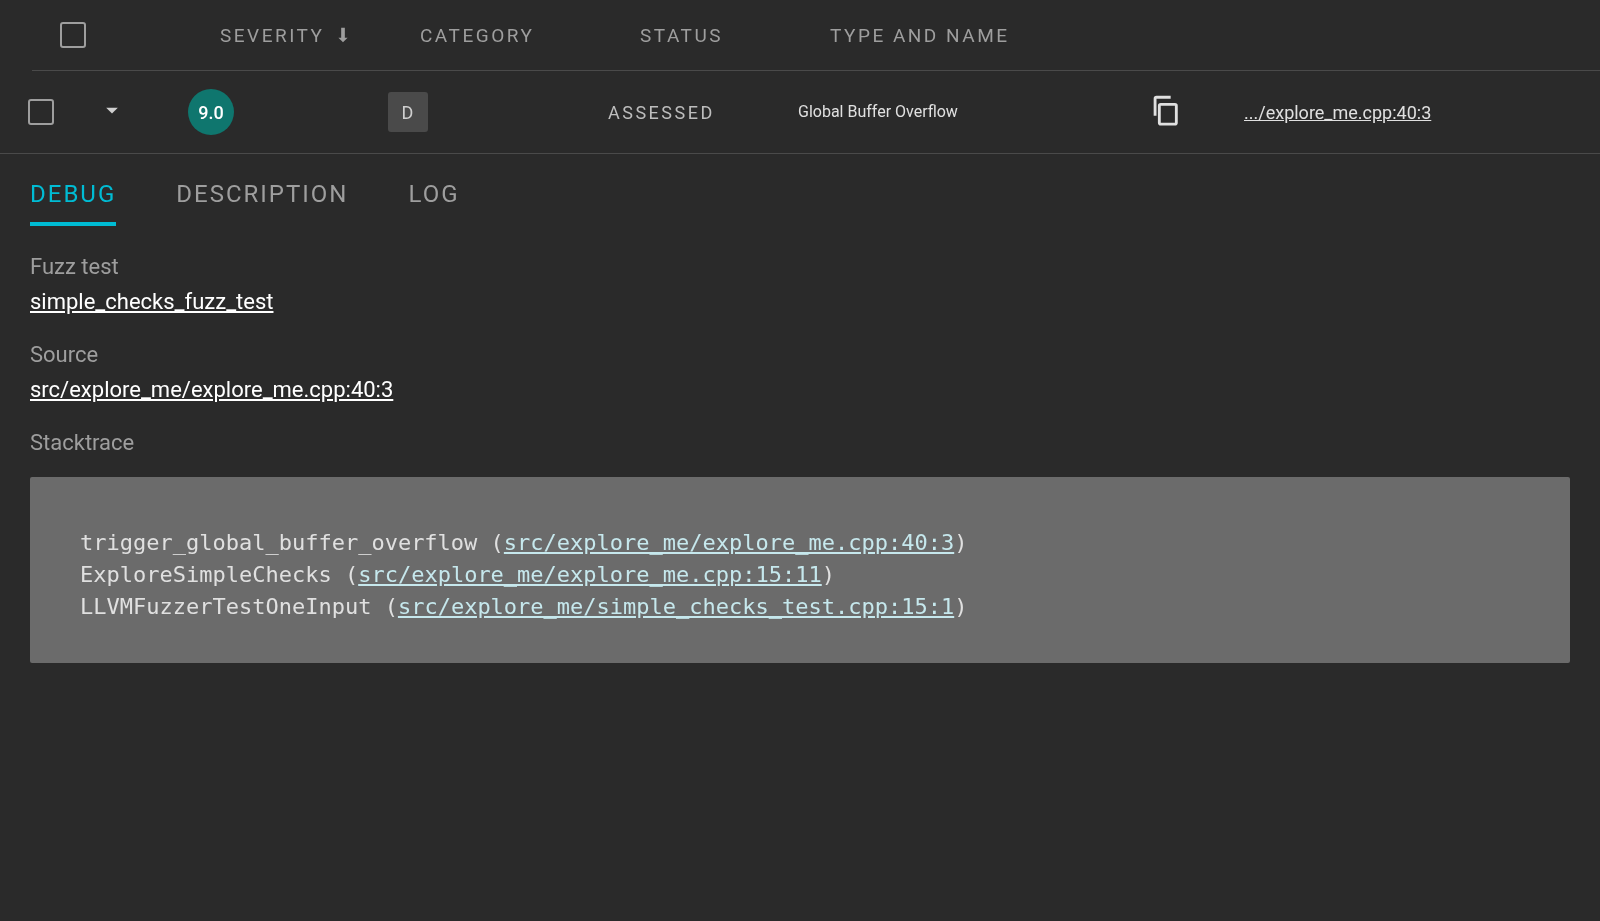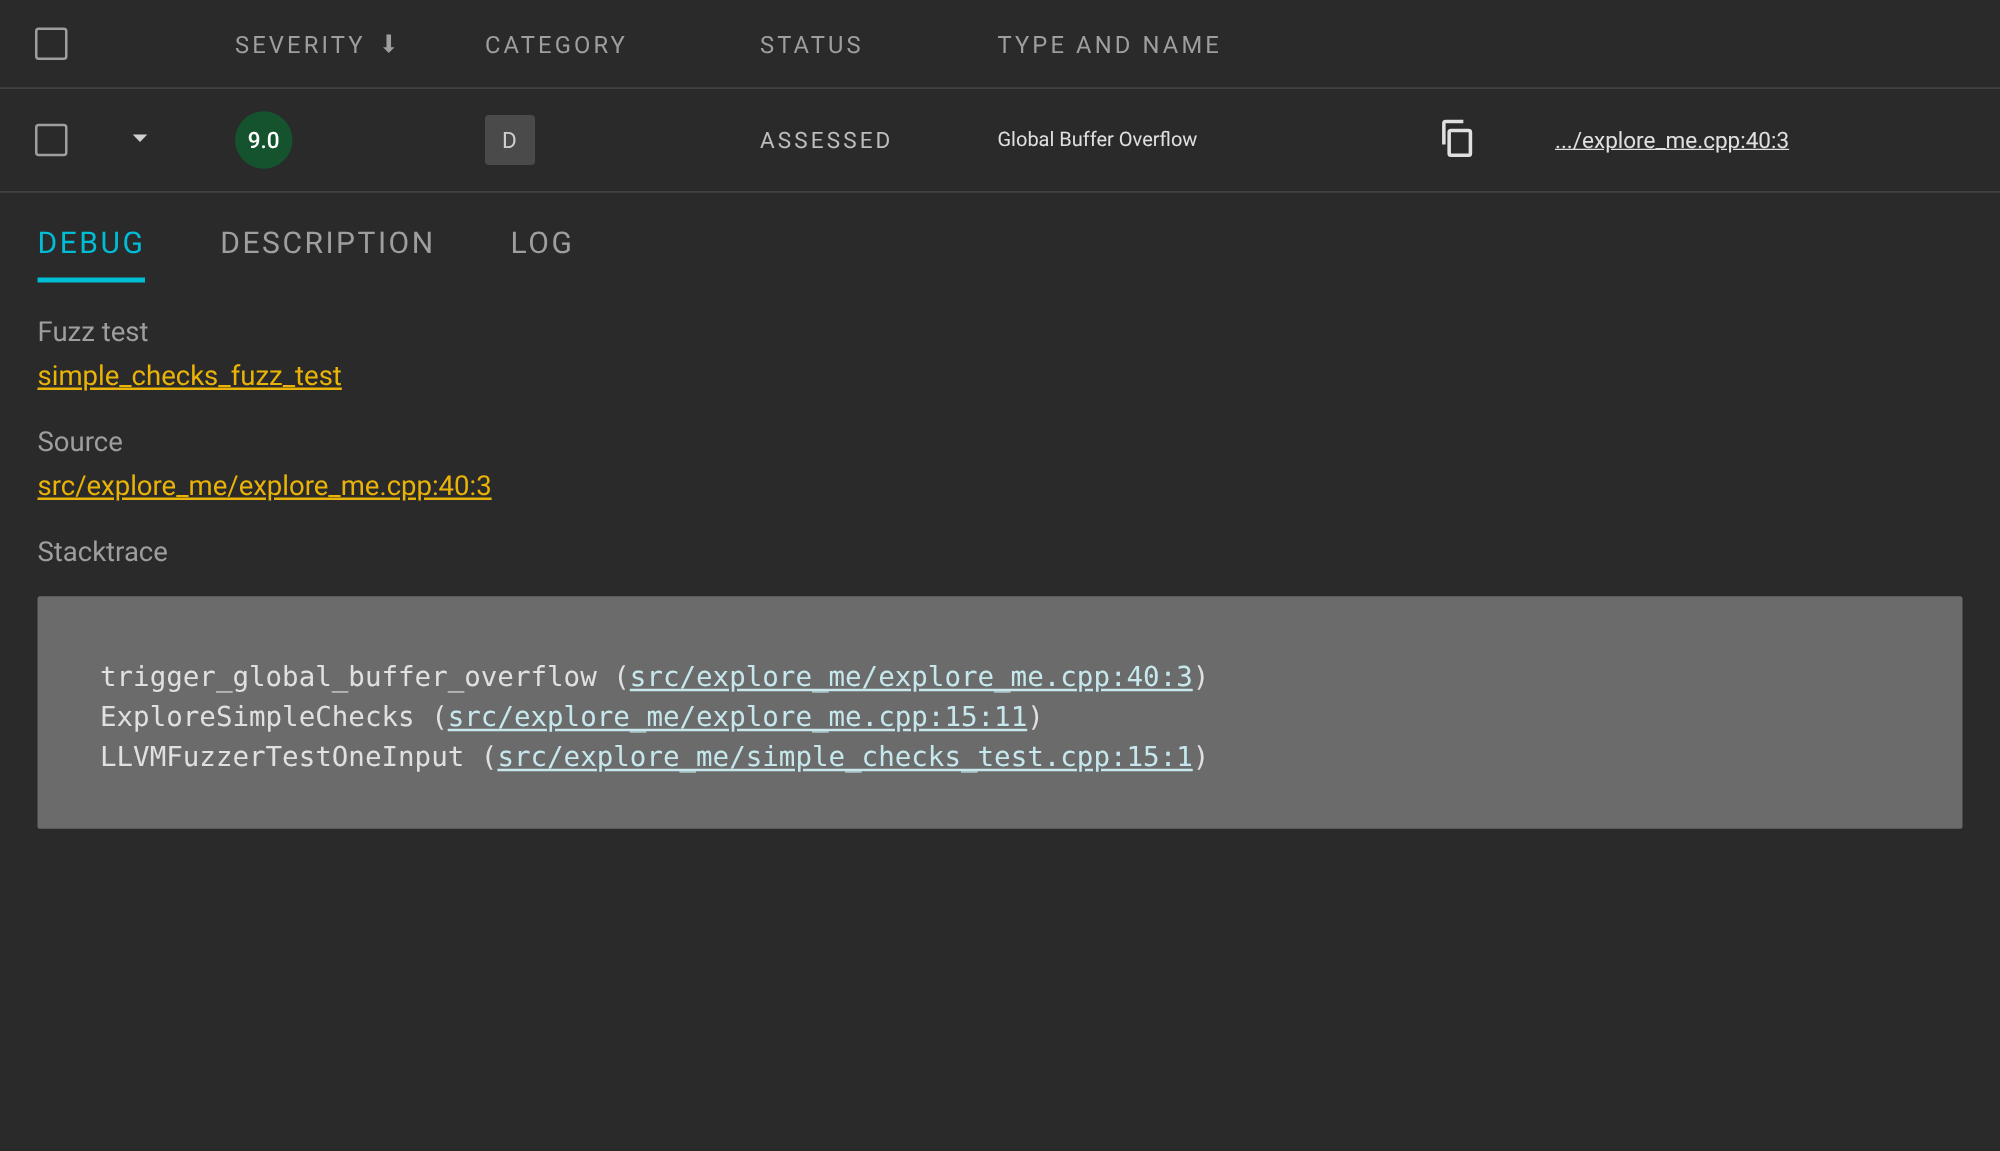--- a/index.html
+++ b/index.html
@@ -21,20 +21,21 @@
       align-items: center;
       padding: 22px 28px 22px 28px;
       gap: 10px;
     }
     .header-row {
       border-bottom: 1px solid #4a4a4a;
       color: #9e9e9e;
       font-size: 19px;
       letter-spacing: 2.5px;
       font-weight: 400;
+      margin-left: 32px;
     }
     .data-row {
       border-bottom: 1px solid #4a4a4a;
       padding-top: 18px;
       padding-bottom: 18px;
     }
 
     .checkbox {
       width: 26px;
       height: 26px;
@@ -50,21 +51,21 @@
       gap: 8px;
     }
     .sort-icon { width: 22px; height: 22px; }
 
     .chevron-icon { width: 28px; height: 28px; cursor: pointer; fill: #d0d0d0; }
 
     .severity-badge {
       width: 46px;
       height: 46px;
       border-radius: 50%;
-      background: #14532d;
+      background: #0f766e;
       color: #fff;
       display: inline-flex;
       align-items: center;
       justify-content: center;
       font-size: 18px;
       font-weight: 500;
     }
 
     .category-badge {
       width: 40px;
@@ -111,21 +112,21 @@
       padding-bottom: 14px;
       cursor: pointer;
       border-bottom: 4px solid transparent;
     }
     .tab.active { color: #00bcd4; border-bottom-color: #00bcd4; }
 
     
     .detail { padding: 28px 30px 0 30px; }
     .detail-label { color: #9e9e9e; font-size: 22px; margin-bottom: 10px; }
     .detail-link {
-      color: #eab308;
+      color: #ffffff;
       text-decoration: underline;
       font-size: 22px;
       cursor: pointer;
     }
 
     
     .stacktrace-box {
       margin: 22px 30px 0 30px;
       background: #6b6b6b;
       padding: 50px 50px 40px 50px;

